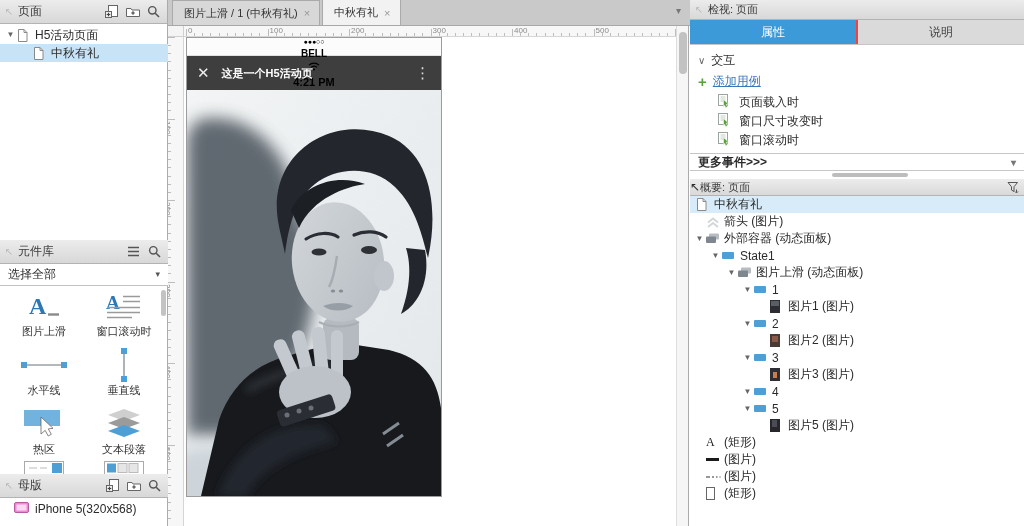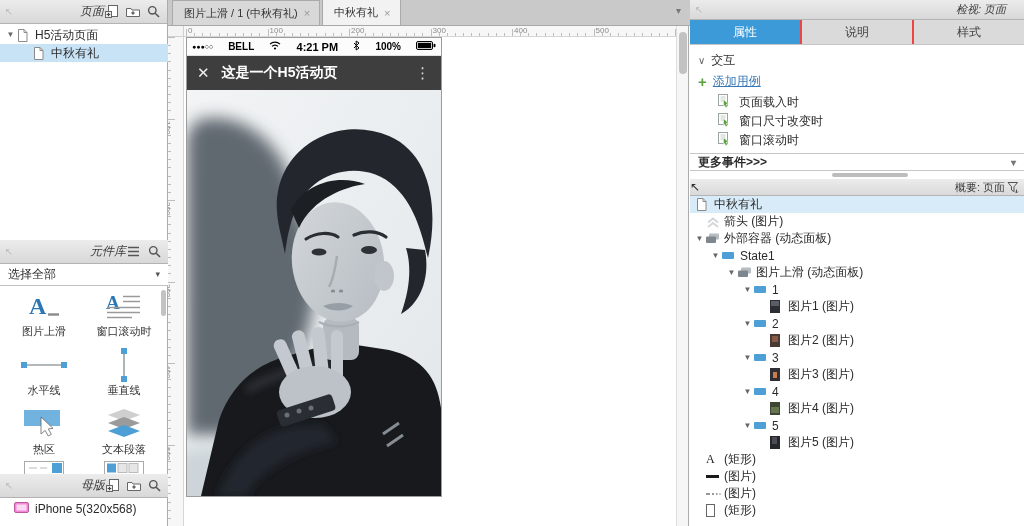--- a/index.html
+++ b/index.html
@@ -5,21 +5,21 @@
   html,body{margin:0;padding:0;background:#e8e8e8;}
   *{box-sizing:border-box;}
   .app{position:relative;width:1024px;height:526px;overflow:hidden;background:#fff;
        font-family:"Liberation Sans",sans-serif;font-size:12px;color:#2b2b2b;}
   .abs{position:absolute;}
 
   
   .phead{background:linear-gradient(#ececec,#d8d8d8);border-bottom:1px solid #b3b3b3;
          display:flex;align-items:center;height:24px;}
   .phead .collapse{color:#b8b8b8;font-size:10px;width:18px;text-align:center;}
-  .phead .ptitle{flex:1;text-align:right;color:#3c3c3c;font-style:italic;}
+  .phead .ptitle{flex:1;text-align:left;color:#3c3c3c;}
   .phead .hicons{display:flex;gap:6px;padding-right:6px;align-items:center;}
   .hico{width:15px;height:14px;display:inline-flex;align-items:center;justify-content:center;cursor:pointer;}
 
   
   .sidebar-left{left:0;top:0;width:168px;height:526px;background:#fff;border-right:1px solid #ababab;}
   .tree-row{height:18px;line-height:18px;display:flex;align-items:center;white-space:nowrap;cursor:default;}
   .tree-row.sel{background:#c9e3f6;}
   .tri{width:13px;font-size:8px;color:#666;text-align:center;flex:0 0 13px;}
   .ticon{width:16px;flex:0 0 16px;display:inline-flex;align-items:center;}
   .tlabel{padding-left:2px;}
@@ -55,45 +55,45 @@
   .vtick{position:absolute;left:0;height:1px;background:#bdbdbd;}
   .hnum{position:absolute;top:0;font-size:8px;color:#8b8b8b;}
   .vnum{position:absolute;left:4px;font-size:8px;color:#8b8b8b;transform:rotate(90deg);transform-origin:left top;white-space:nowrap;}
   .canvas-bg{left:184px;top:37px;width:492px;height:489px;background:#fff;}
   .vscroll{left:676px;top:26px;width:13px;height:500px;background:#f6f6f6;border-left:1px solid #ddd;border-right:1px solid #ababab;}
   .vthumb{position:absolute;left:2px;top:6px;width:8px;height:42px;background:#c2c2c2;border-radius:4px;}
 
   
   .phone{left:186px;top:37px;width:256px;height:460px;border:1px solid #9c9c9c;background:#fff;}
   .statusbar{height:18px;background:#fcfcfc;border-bottom:1px solid #e2e2e2;display:flex;align-items:center;
-             font-size:10px;font-weight:bold;color:#000;padding:0 5px;gap:15px;}
+             font-size:10px;font-weight:bold;color:#000;padding:0 5px;gap:3px;flex-direction:column;}
   .sb-dots{font-size:7px;letter-spacing:0;}
   .sb-time{flex:1;text-align:center;font-size:11px;}
   .navbar{height:34px;background:#3e3e3e;display:flex;align-items:center;color:#fff;padding:0 10px;gap:12px;}
   .nav-close{font-size:15px;color:#eee;cursor:pointer;}
-  .nav-title{flex:1;font-size:14px;font-weight:bold;}
+  .nav-title{flex:1;font-size:11px;font-weight:bold;}
   .nav-menu{font-size:15px;color:#ddd;cursor:pointer;letter-spacing:1px;}
   .photo{height:406px;overflow:hidden;}
 
   
   .sidebar-right{left:690px;top:0;width:334px;height:526px;background:#fff;}
   .insp-tabs{position:absolute;left:0;top:20px;width:334px;height:25px;background:#ef4444;display:flex;gap:2px;border-bottom:1px solid #c6c6c6;}
   .itab{flex:1;display:flex;align-items:center;justify-content:center;background:#dadada;color:#444;cursor:pointer;}
   .itab.active{background:#3d9ad9;color:#fff;}
   .sec-row{position:absolute;left:8px;display:flex;align-items:center;gap:6px;color:#333;}
   .addcase{color:#3978b8;text-decoration:underline;cursor:pointer;}
   .plus{color:#5aa13c;font-weight:bold;font-size:15px;}
   .event-row{position:absolute;left:28px;display:flex;align-items:center;gap:8px;height:16px;cursor:pointer;}
   .morebar{position:absolute;left:0;top:153px;width:334px;height:18px;background:#fff;border-top:1px solid #c6c6c6;
            border-bottom:1px solid #c6c6c6;display:flex;align-items:center;padding:0 8px;font-weight:bold;cursor:pointer;}
   .morebar .dd{margin-left:auto;color:#777;font-size:10px;}
   .hthumb{position:absolute;left:142px;top:173px;width:76px;height:4px;background:#bdbdbd;border-radius:2px;}
   .ohead{position:absolute;left:0;top:179px;width:334px;height:17px;background:linear-gradient(#ececec,#d9d9d9);
          border-bottom:1px solid #b3b3b3;display:flex;align-items:center;}
-  .ohead .ptitle{flex:1;text-align:right;font-size:11px;color:#3c3c3c;}
+  .ohead .ptitle{flex:1;text-align:left;font-size:11px;color:#3c3c3c;}
   .o-rows{position:absolute;left:0;top:196px;width:334px;}
   .o-row{height:17px;display:flex;align-items:center;white-space:nowrap;cursor:default;}
   .o-row.sel{background:#d7ebf8;}
   .ga{font-family:"Liberation Serif",serif;font-size:12px;color:#222;}
   .sp{display:inline-block;height:1px;}
 </style>
 </head>
 <body>
 
 <div class="app">
@@ -522,21 +522,20 @@
 
   <aside class="abs sidebar-right">
     <div class="phead" style="height:20px;">
       <span class="collapse">↖</span>
       <span class="ptitle" style="font-size:11px;">检视: 页面</span>
       <span style="width:18px;"></span>
     </div>
     <div class="insp-tabs" id="inspTabs">
         <div class="itab active">属性</div>
         <div class="itab">说明</div>
-        <div class="itab">样式</div>
       </div>
 
     <div class="sec-row" style="top:52px;">
       <span style="color:#666;font-size:10px;">∨</span>
       <span>交互</span>
     </div>
     <div class="sec-row" style="top:73px;">
       <span class="plus">+</span>
       <span class="addcase">添加用例</span>
     </div>
@@ -703,31 +702,20 @@
           <span class="sp" style="width: 51px;"></span>
           <span class="tri">▼</span>
           <span class="ticon">
             <svg width="12" height="9">
               <rect y="1" width="12" height="7" rx="1" fill="#4e9fd6"></rect>
             </svg>
           </span>
           <span class="tlabel">4</span>
         </div>
         <div class="o-row">
-          <span class="sp" style="width: 67px;"></span>
-          <span class="tri"></span>
-          <span class="ticon">
-            <svg width="10" height="13">
-              <rect width="10" height="13" fill="#3c4633"></rect>
-              <rect x="1" y="5" width="8" height="6" fill="#66744f"></rect>
-            </svg>
-          </span>
-          <span class="tlabel">图片4 (图片)</span>
-        </div>
-        <div class="o-row">
           <span class="sp" style="width: 51px;"></span>
           <span class="tri">▼</span>
           <span class="ticon">
             <svg width="12" height="9">
               <rect y="1" width="12" height="7" rx="1" fill="#4e9fd6"></rect>
             </svg>
           </span>
           <span class="tlabel">5</span>
         </div>
         <div class="o-row">

